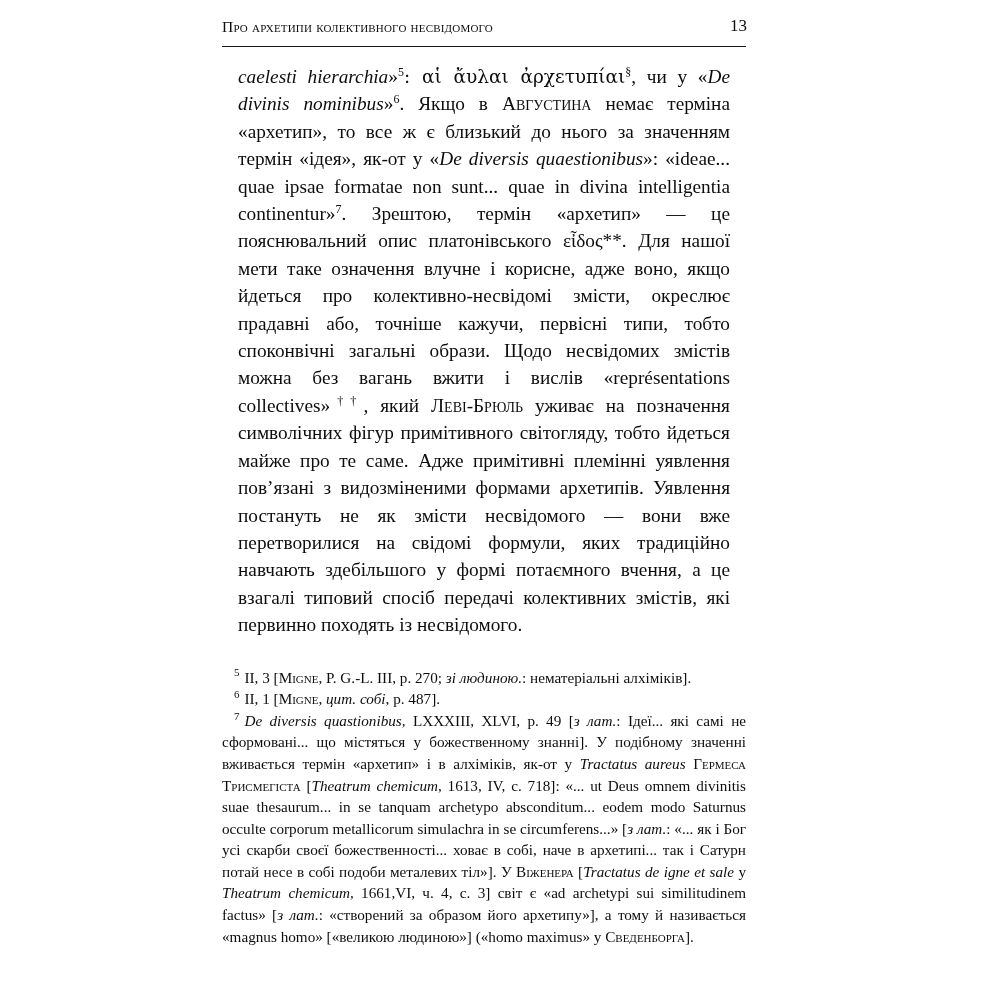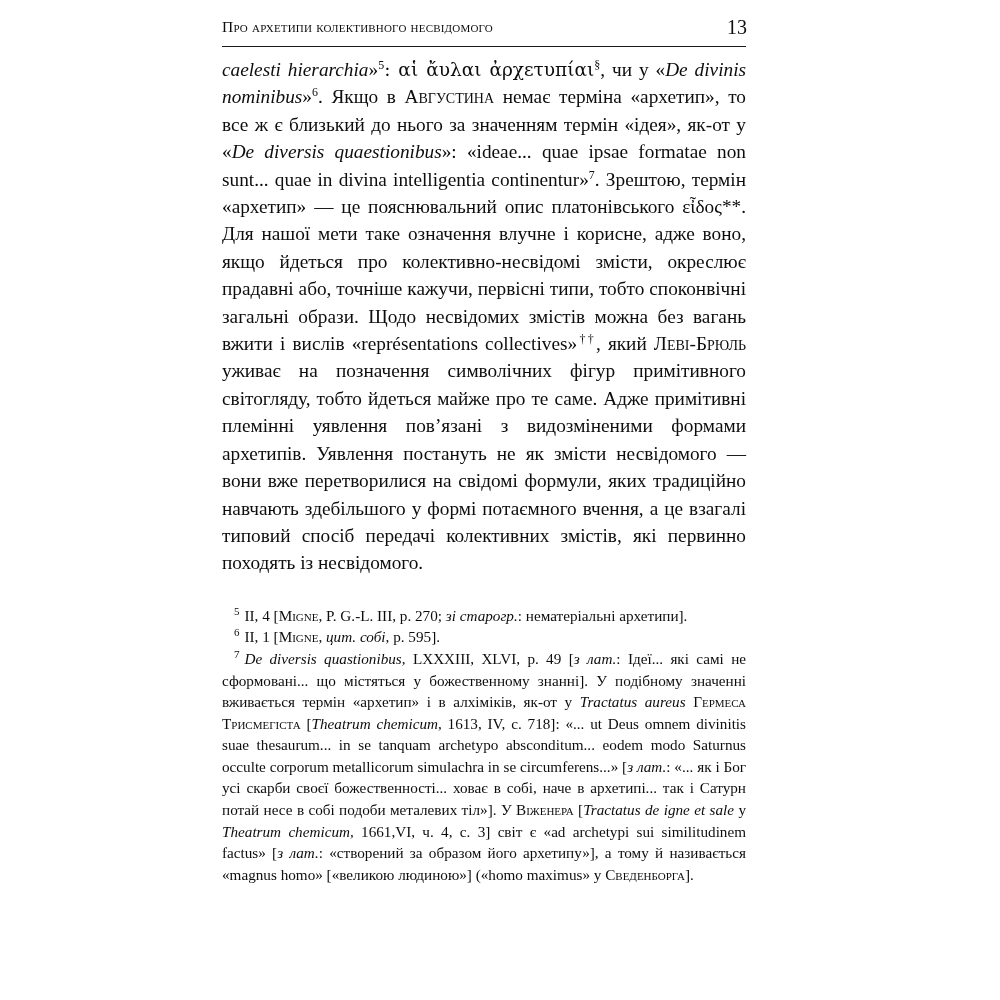--- a/index.html
+++ b/index.html
@@ -31,38 +31,38 @@
   .running-head .title {
     font-variant: small-caps;
     font-size: 15.5px;
     letter-spacing: 0.2px;
     white-space: nowrap;
   }
   .running-head .folio {
     position: absolute;
     right: -1px;
     top: -2px;
-    font-size: 20px;
+    font-size: 17px;
     font-family: "Liberation Serif", serif;
   }
   .rule {
     border-top: 1px solid #1a1a1a;
     margin-top: 2px;
     margin-bottom: 9px;
     width: 100%;
   }
   .body-text {
     font-size: 19.3px;
     line-height: 27.4px;
     text-align: justify;
     text-justify: inter-word;
     hyphens: manual;
   }
   .body-text p {
-    margin: 0;
+    margin: 16px;
   }
   i, .it { font-style: italic; }
   .sc {
     font-variant: small-caps;
   }
   sup {
     font-size: 0.62em;
     vertical-align: super;
     line-height: 0;
   }
@@ -97,18 +97,18 @@
     <span class="title">Про архетипи колективного несвідомого</span>
     <span class="folio">13</span>
   </div>
   <div class="rule"></div>
 
   <div class="body-text">
     <p id="main-paragraph"><i>caelesti hierarchia</i><span>»</span><sup>5</sup><span class="greek">: αἱ ἄυλαι ἀρχετυπίαι</span><sup>§</sup><span>, чи у «</span><i>De divinis nominibus</i><span>»</span><sup>6</sup><span>. Якщо в </span><span class="sc">Августина</span><span> немає терміна «архетип», то все ж є близький до нього за значенням термін «ідея», як-от у «</span><i>De diversis quaestionibus</i><span>»: «ideae... quae ipsae formatae non sunt... quae in divina intelligentia continentur»</span><sup>7</sup><span>. Зрештою, термін «архетип» — це пояснювальний опис платонівського εἶδος**. Для нашої мети таке означення влучне і корисне, адже воно, якщо йдеться про колективно-несвідомі змісти, окреслює прадавні або, точніше кажучи, первісні типи, тобто споконвічні загальні образи. Щодо несвідомих змістів можна без вагань вжити і вислів «représentations collectives»</span><sup>††</sup><span>, який </span><span class="sc">Леві-Брюль</span><span> уживає на позначення символічних фігур примітивного світогляду, тобто йдеться майже про те саме. Адже примітивні племінні уявлення пов’язані з видозміненими формами архетипів. Уявлення постануть не як змісти несвідомого — вони вже перетворилися на свідомі формули, яких традиційно навчають здебільшого у формі потаємного вчення, а це взагалі типовий спосіб передачі колективних змістів, які первинно походять із несвідомого.</span></p>
   </div>
 
   <div class="notes" id="footnotes">
-      <p class="note"><span class="marker">5</span><span>II, 4 [</span><span class="sc">Migne</span><span>, P. G.-L. III, p. 270; </span><i>зі старогр.</i><span>: нематеріальні архетипи].</span></p>
-      <p class="note"><span class="marker">6</span><span>II, 1 [</span><span class="sc">Migne</span><span>, </span><i>цит. собі</i><span>, p. 595].</span></p>
+      <p class="note"><span class="marker">5</span><span>II, 3 [</span><span class="sc">Migne</span><span>, P. G.-L. III, p. 270; </span><i>зі людиною.</i><span>: нематеріальні алхіміків].</span></p>
+      <p class="note"><span class="marker">6</span><span>II, 1 [</span><span class="sc">Migne</span><span>, </span><i>цит. собі</i><span>, p. 487].</span></p>
       <p class="note"><span class="marker">7</span><i>De diversis quastionibus,</i><span> LXXXIII, XLVI, p. 49 [</span><i>з лат.</i><span>: Ідеї... які самі не сформовані... що містяться у божественному знанні]. У подібному значенні вживається термін «архетип» і в алхіміків, як-от у </span><i>Tractatus aureus</i><span> </span><span class="sc">Гермеса Трисмегіста</span><span> [</span><i>Theatrum chemicum</i><span>, 1613, IV, с. 718]: «... ut Deus omnem divinitis suae thesaurum... in se tanquam archetypo absconditum... eodem modo Saturnus occulte corporum metallicorum simulachra in se circumferens...» [</span><i>з лат.</i><span>: «... як і Бог усі скарби своєї божественності... ховає в собі, наче в архетипі... так і Сатурн потай несе в собі подоби металевих тіл»]. У </span><span class="sc">Віженера</span><span> [</span><i>Tractatus de igne et sale</i><span> у </span><i>Theatrum chemicum,</i><span> 1661,VI, ч. 4, с. 3] світ є «ad archetypi sui similitudinem factus» [</span><i>з лат.</i><span>: «створений за образом його архетипу»], а тому й називається «magnus homo» [«великою людиною»] («homo maximus» у </span><span class="sc">Сведенборга</span><span>].</span></p>
     </div>
 
 </div>
 
 </body></html>

